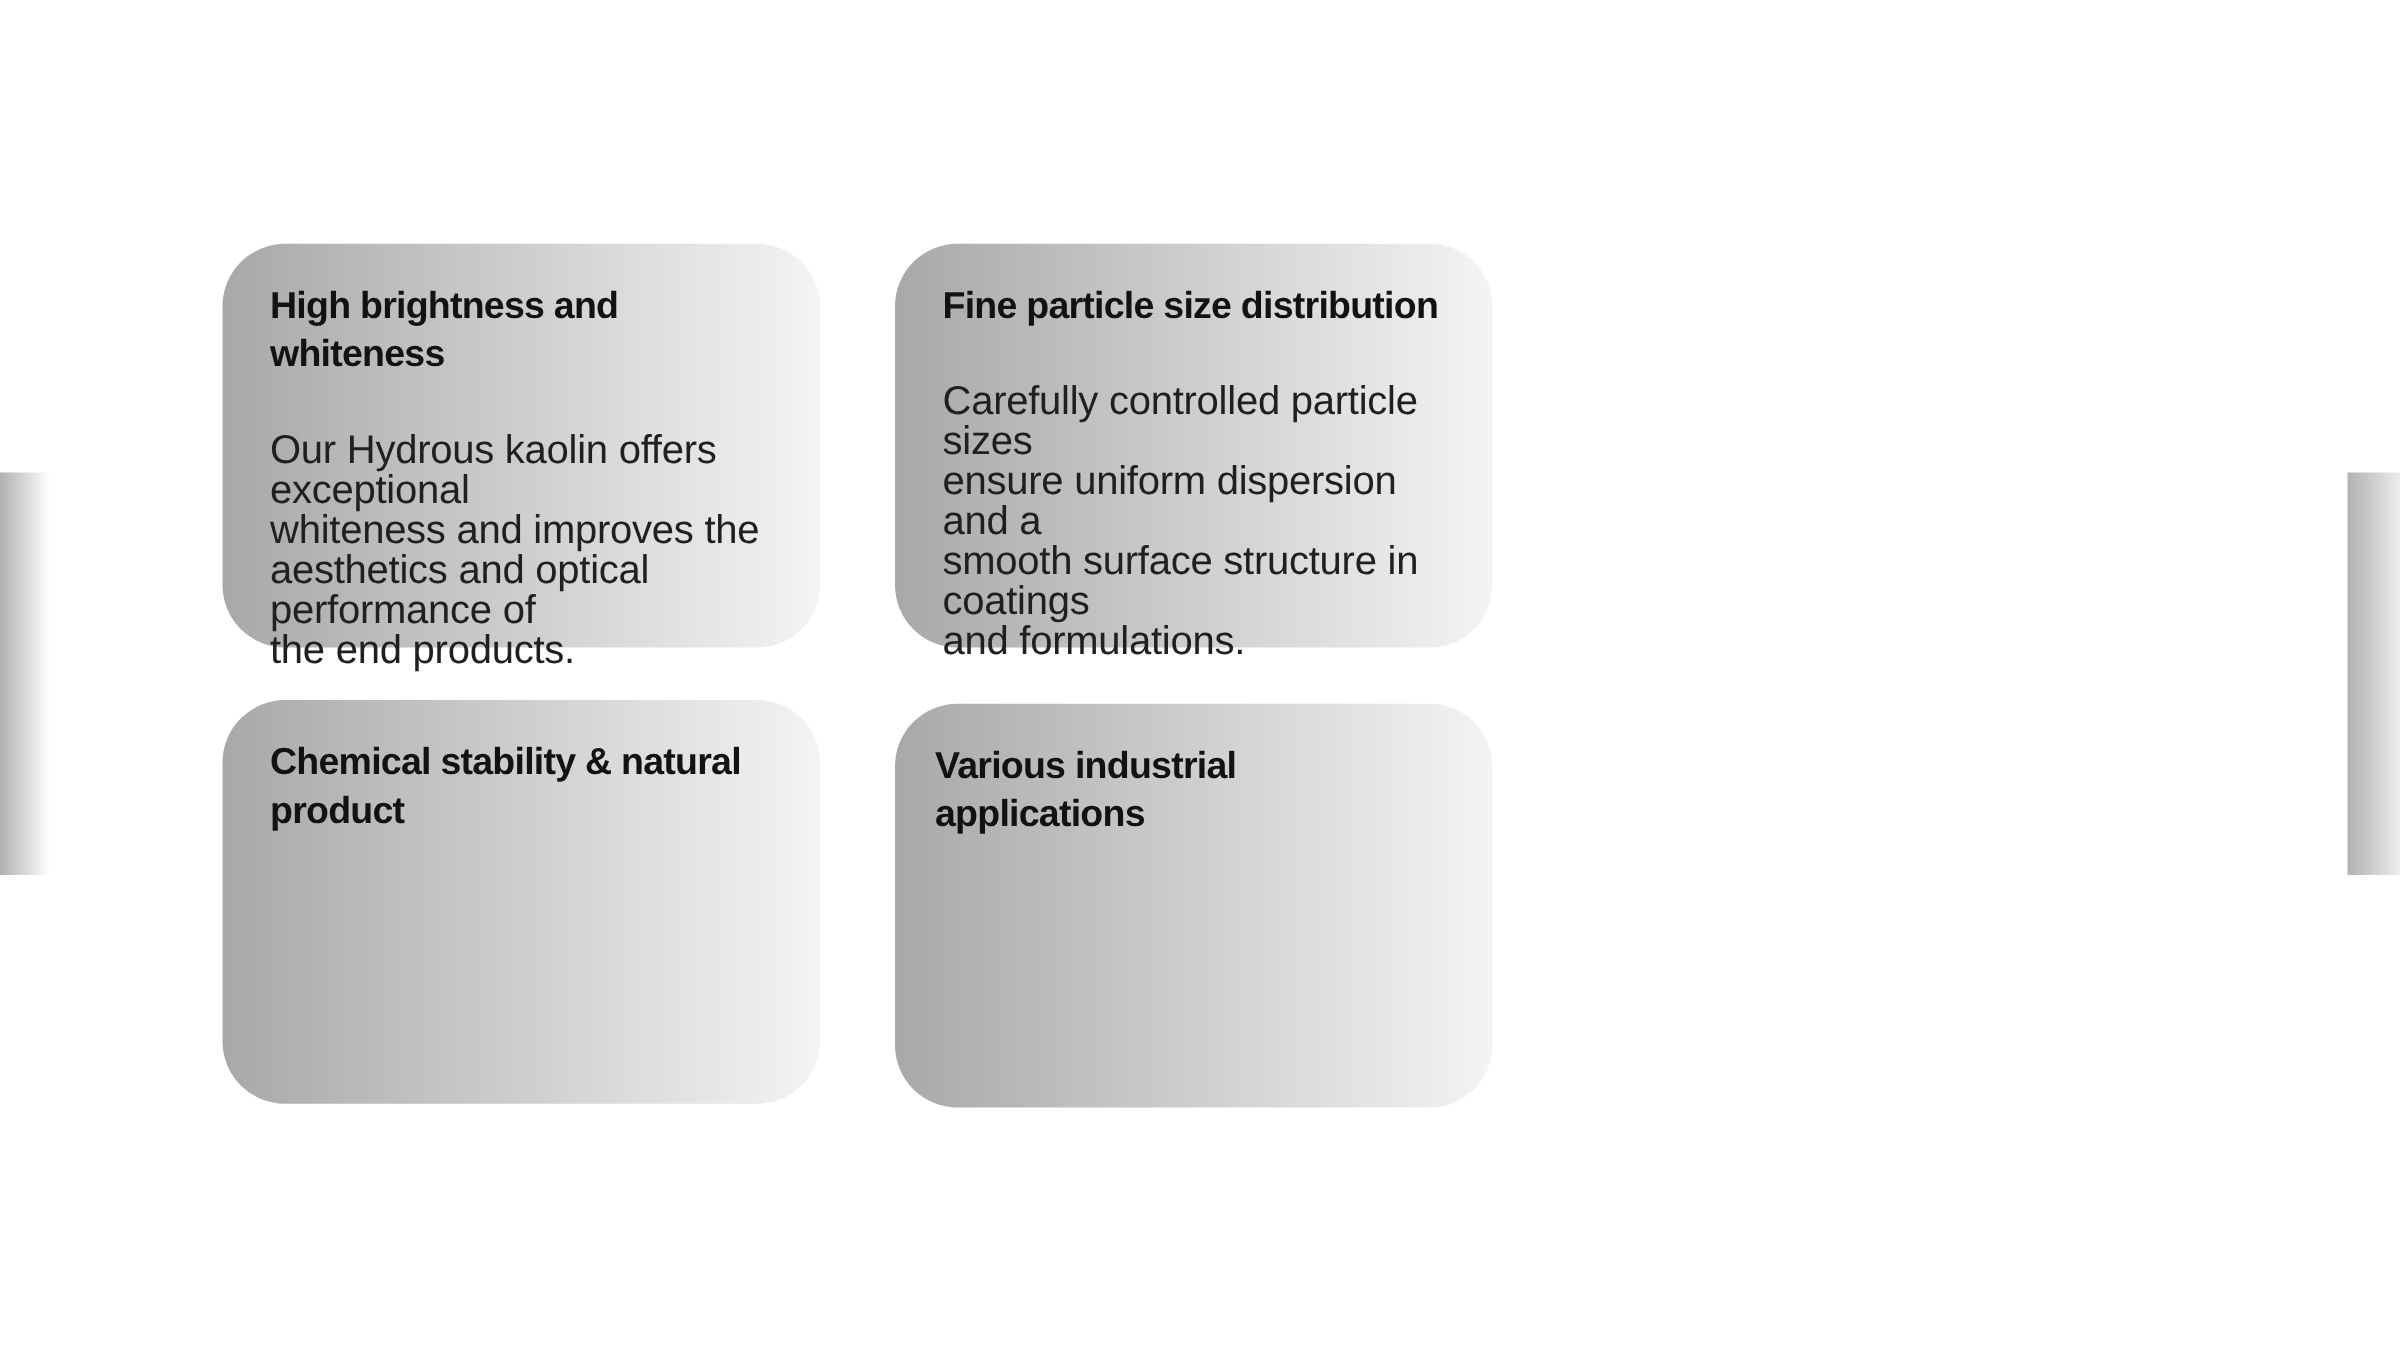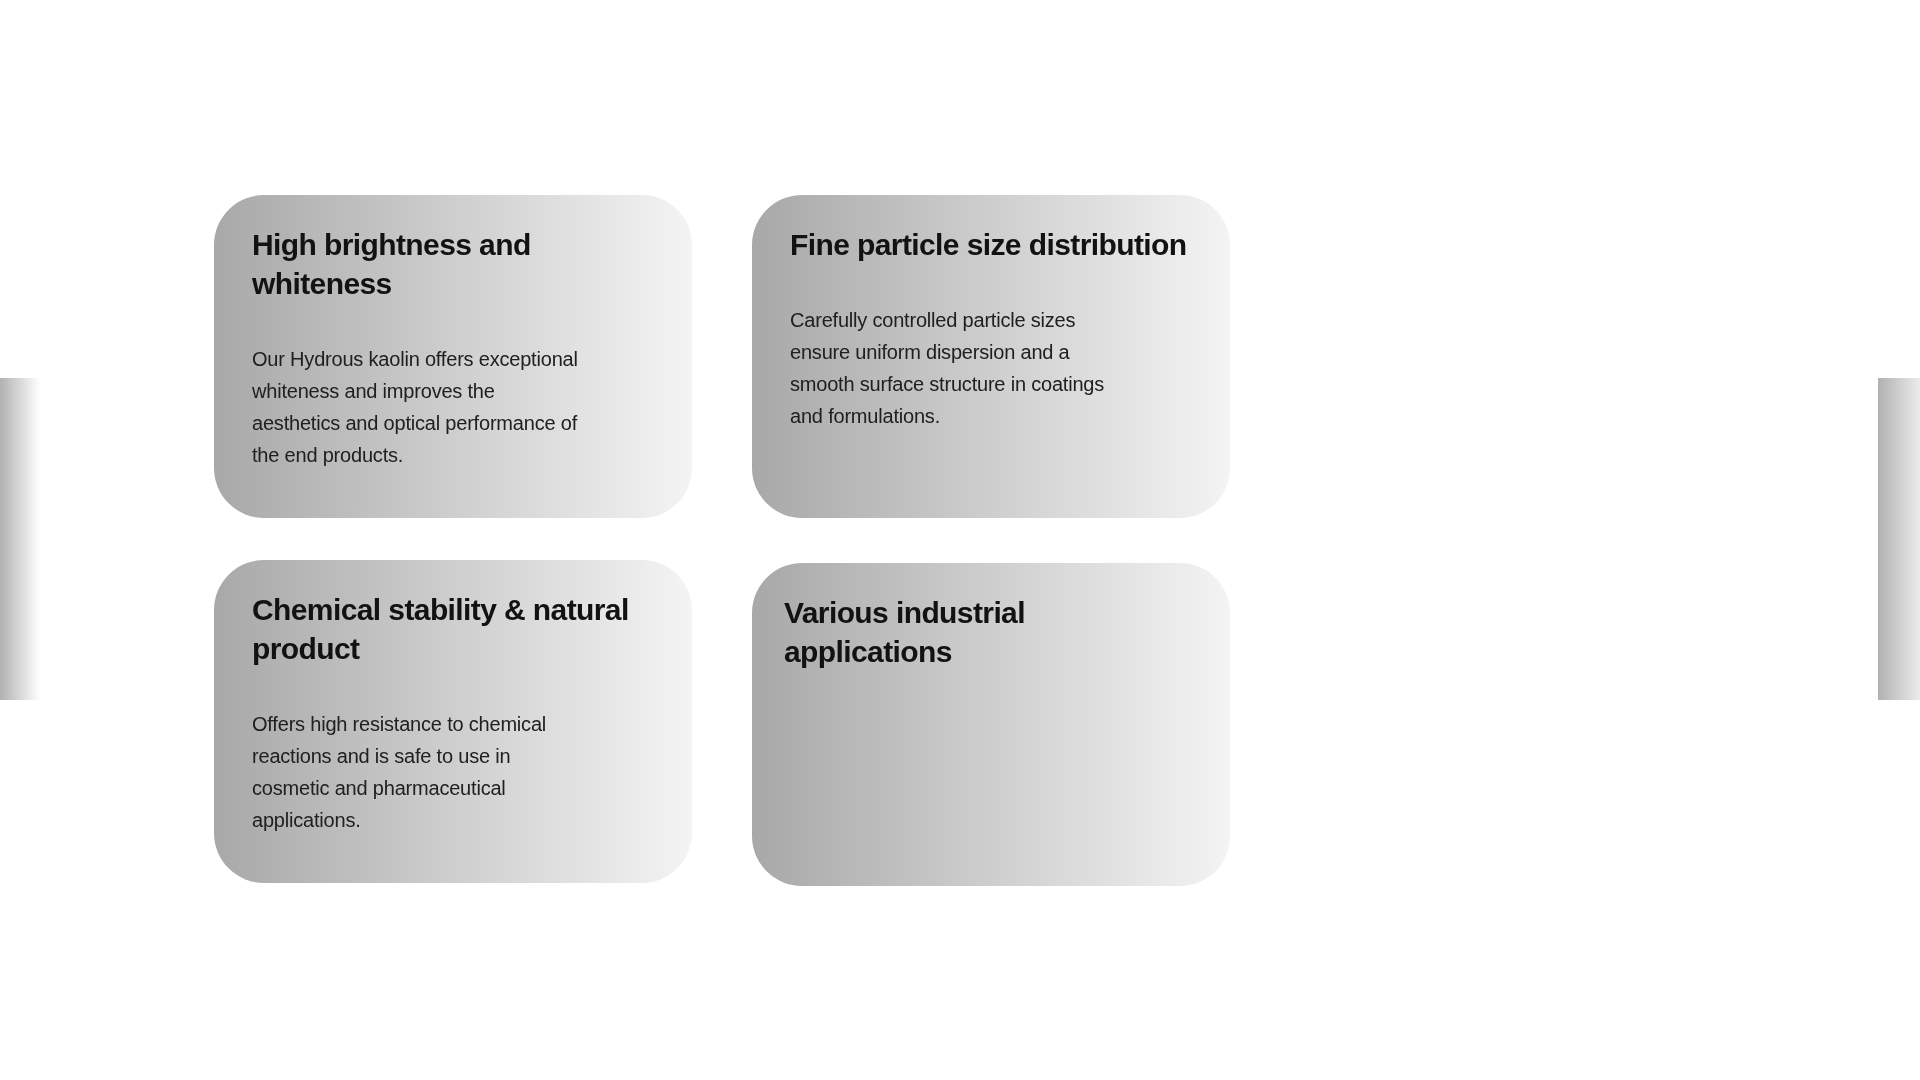--- a/index.html
+++ b/index.html
@@ -21,39 +21,38 @@
   .card {
     position: absolute;
     width: 478px;
     height: 323px;
     border-radius: 50px;
     background: linear-gradient(90deg,
       var(--card-gradient-start, #a8a8a8) 0%,
       var(--card-gradient-end, #f4f4f4) 100%);
     padding: 30px 38px;
     box-sizing: border-box;
-    margin-left: 36px;
   }
   .card.pos-r1c1 { left: 178px;  top: 195px; }
   .card.pos-r1c2 { left: 716px;  top: 195px; }
   .card.pos-r1c3 { left: 1254px; top: 195px; }
   .card.pos-r2c1 { left: 178px;  top: 560px; }
   .card.pos-r2c2 { left: 716px;  top: 563px; padding-left: 32px; }
   .card h3 {
     margin: 0;
     font-size: 30px;
     line-height: 39px;
     font-weight: 700;
     letter-spacing: -0.6px;
     color: var(--title-text, #121212);
     white-space: pre-line;
   }
   .card p {
     margin: 40px 0 0 0;
-    font-size: 20px;
+    font-size: 32px;
     line-height: 32px;
     font-weight: 400;
     letter-spacing: -0.2px;
     color: var(--body-text, #202020);
     white-space: pre-line;
   }
   .edge-bar {
     position: absolute;
     top: 378px;
     height: 322px;
@@ -90,24 +89,20 @@
     <p>Carefully controlled particle sizes
 ensure uniform dispersion and a
 smooth surface structure in coatings
 and formulations.</p>
   </article>
 
 
   <article class="card pos-r2c1">
     <h3>Chemical stability &amp; natural
 product</h3>
-    <p>Offers high resistance to chemical
-reactions and is safe to use in
-cosmetic and pharmaceutical
-applications.</p>
   </article>
 
   <article class="card pos-r2c2">
     <h3>Various industrial
 applications</h3>
   </article>
 
   <div class="edge-bar right"></div>
 
 </main>

